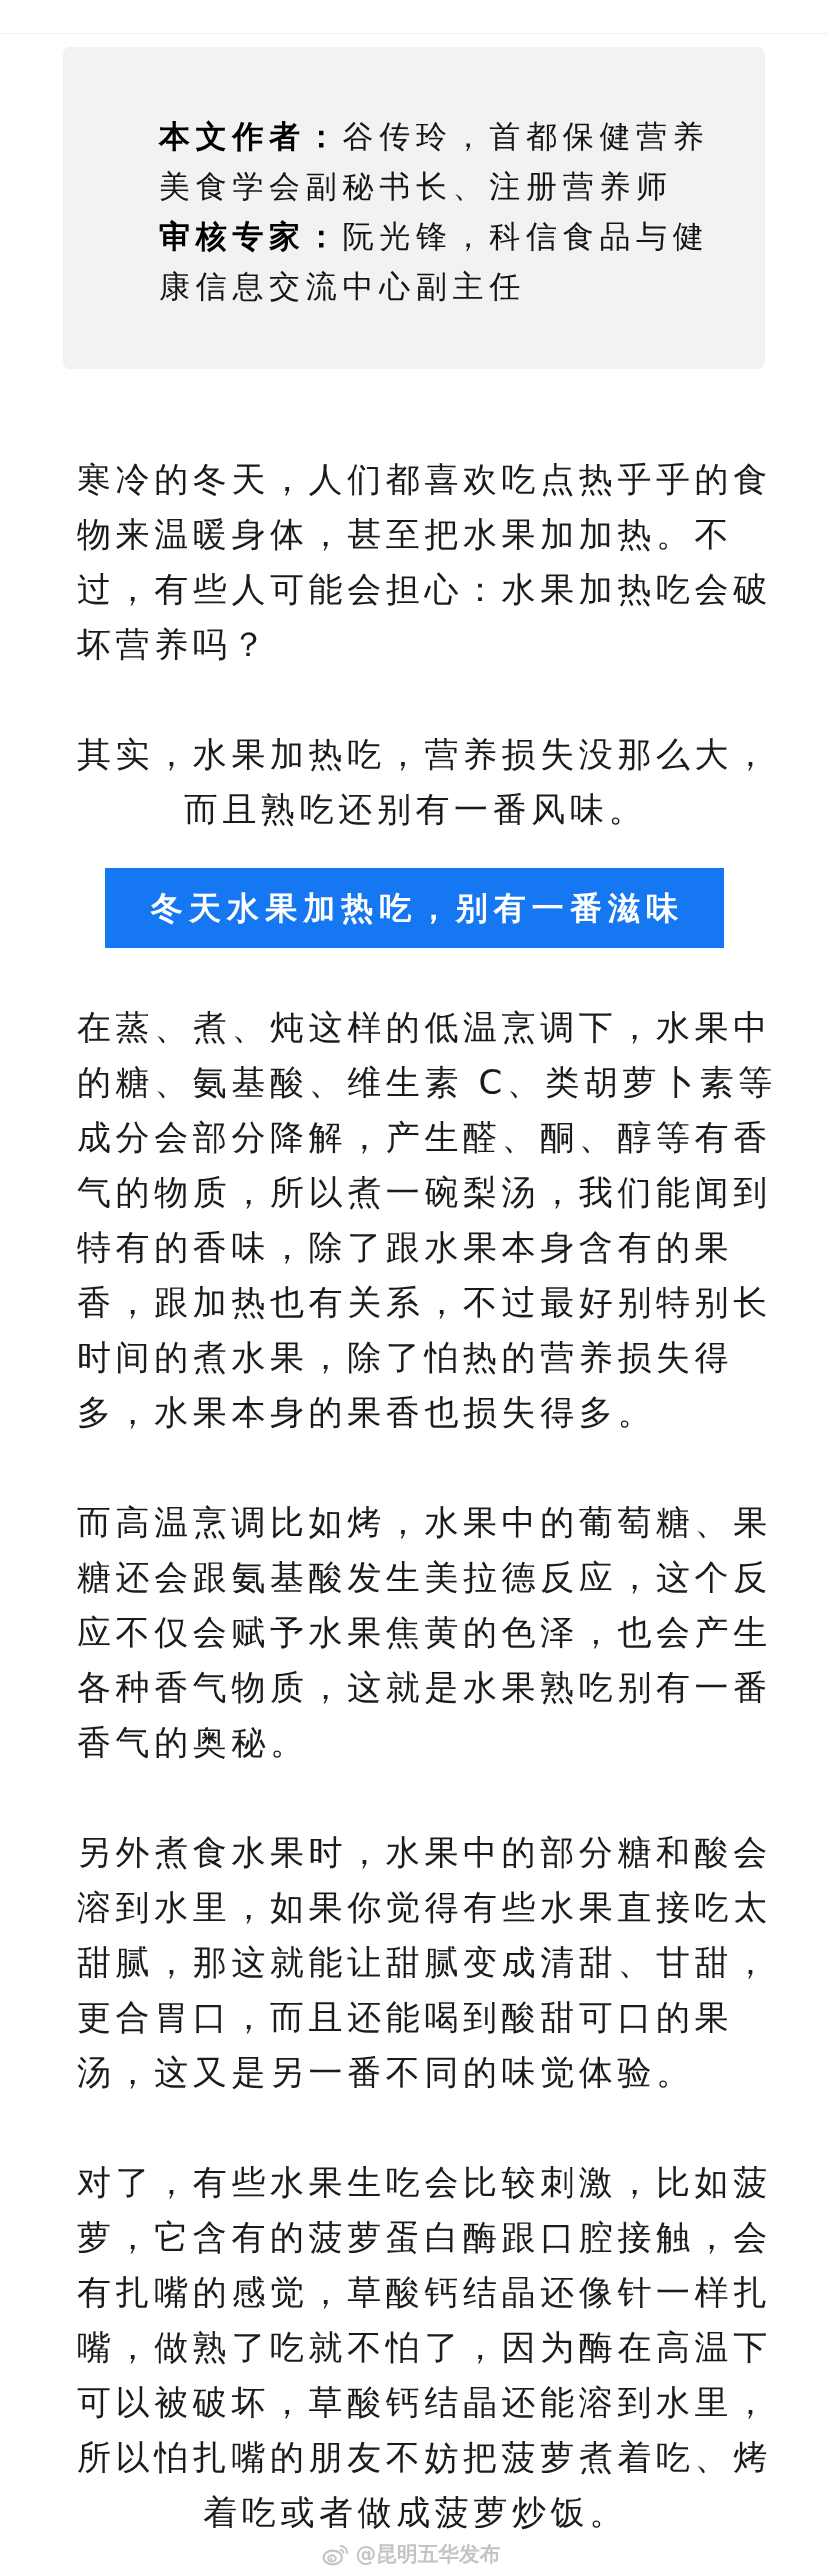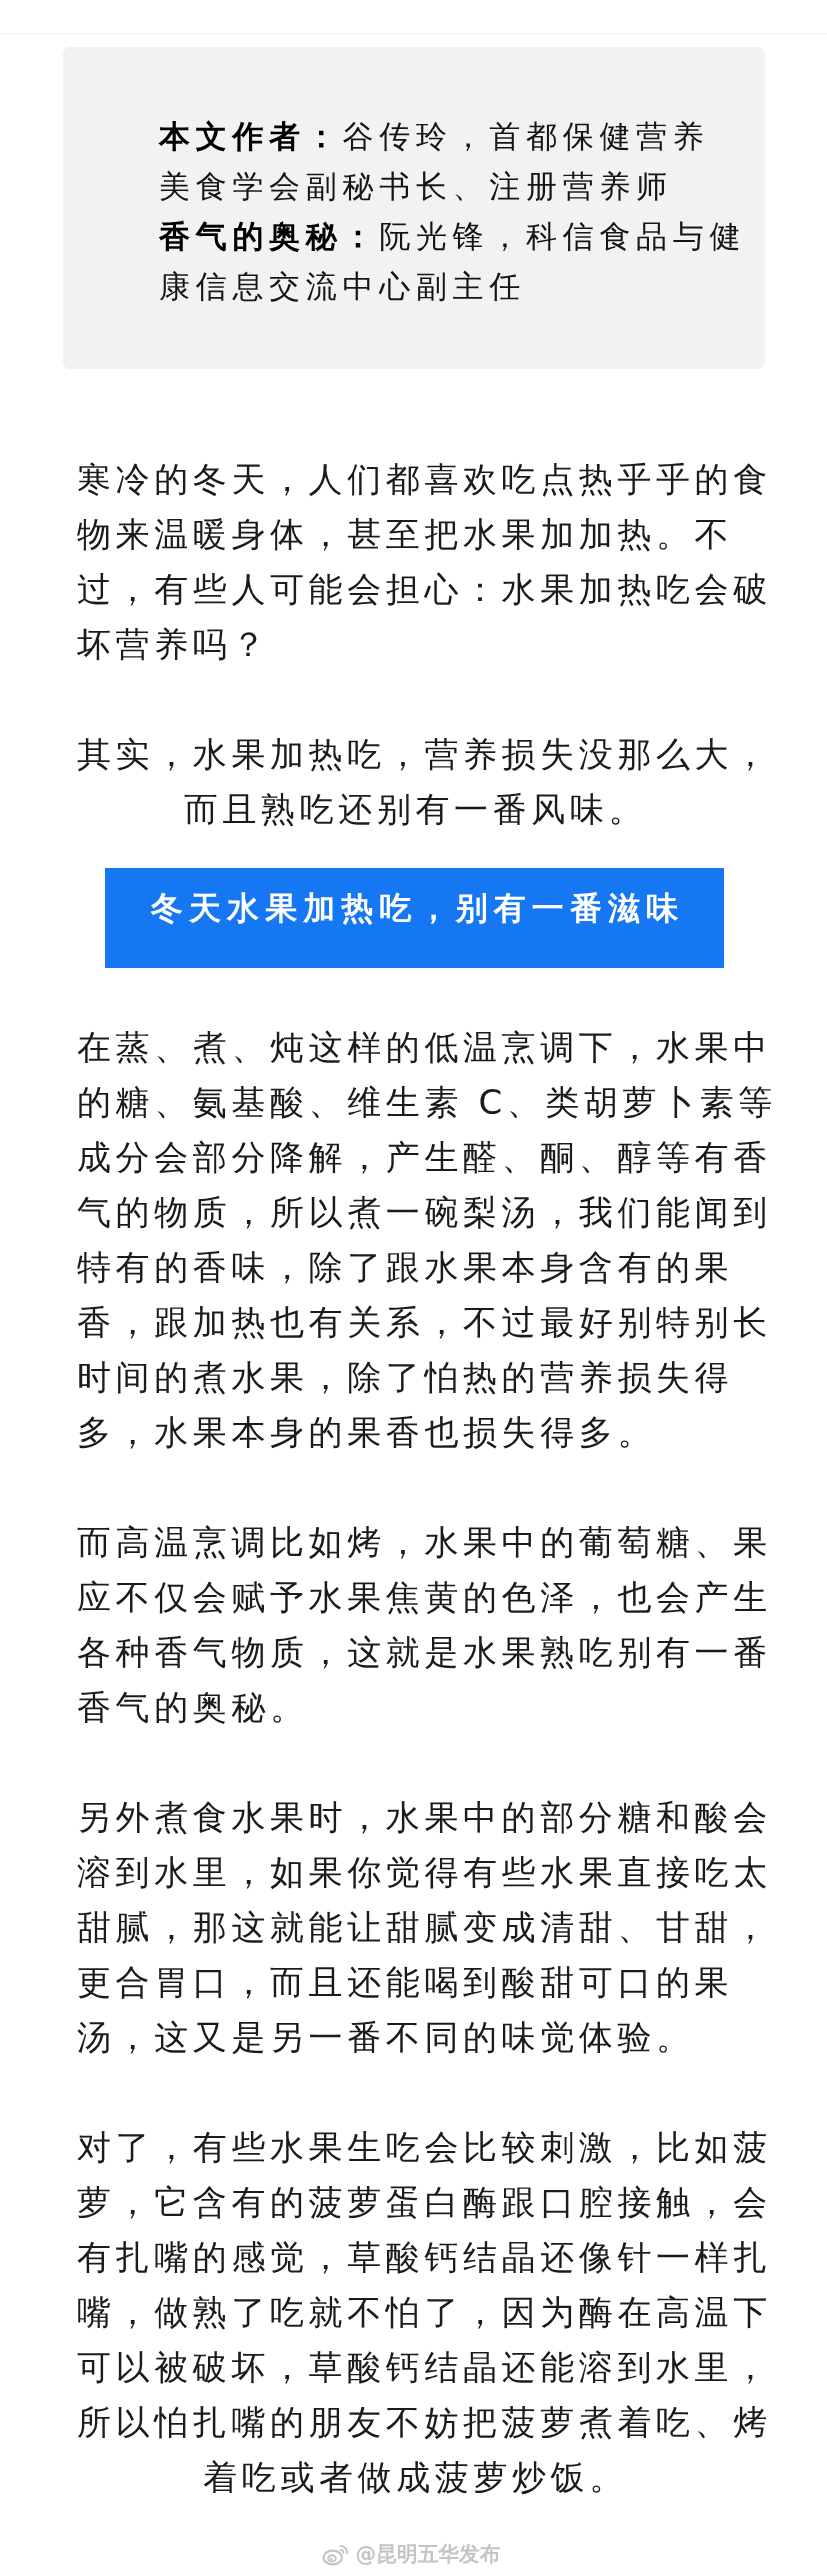--- a/index.html
+++ b/index.html
@@ -28,21 +28,21 @@
     .article {
       position: absolute; left: 77px; top: 452px; width: 677px;
     }
     .para { margin: 0 0 55px 0; }
     .para.tight { margin-bottom: 0; text-align: center; }
     .line {
       height: 55px; line-height: 55px; font-size: 34px; letter-spacing: 4.6px;
       white-space: nowrap; color: #1b1b1b;
     }
     .section-heading {
-      margin: 31px 0 52px 28px; width: 619px; height: 100px;
+      margin: 31px 0 52px 28px; width: 619px; height: 80px;
       background: #1677f2; color: #ffffff; font-weight: bold;
       font-size: 32px; letter-spacing: 6.1px; line-height: 80px;
       text-align: center; padding-left: 6.1px; box-sizing: border-box;
       white-space: nowrap;
     }
     .watermark {
       position: absolute; left: 322px; top: 2542px; height: 24.5px;
       display: flex; align-items: center; gap: 6px;
     }
     .watermark .wb-icon { width: 27.6px; height: 23px; }
@@ -59,21 +59,21 @@
 
 <div class="info-card">
   <div class="card-lines">
     <div class="card-line">
       <span class="label">本文作者：</span><span>谷传玲，首都保健营养</span>
     </div>
     <div class="card-line">
       <span>美食学会副秘书长、注册营养师</span>
     </div>
     <div class="card-line">
-      <span class="label">香气的奥秘：</span><span>阮光锋，科信食品与健</span>
+      <span class="label">审核专家：</span><span>阮光锋，科信食品与健</span>
     </div>
     <div class="card-line">
       <span>康信息交流中心副主任</span>
     </div>
   </div>
 </div>
 
 <div class="article">
 
   <div class="para">
@@ -96,20 +96,21 @@
     <div class="line">成分会部分降解，产生醛、酮、醇等有香</div>
     <div class="line">气的物质，所以煮一碗梨汤，我们能闻到</div>
     <div class="line">特有的香味，除了跟水果本身含有的果</div>
     <div class="line">香，跟加热也有关系，不过最好别特别长</div>
     <div class="line">时间的煮水果，除了怕热的营养损失得</div>
     <div class="line">多，水果本身的果香也损失得多。</div>
   </div>
 
   <div class="para">
     <div class="line">而高温烹调比如烤，水果中的葡萄糖、果</div>
+    <div class="line">糖还会跟氨基酸发生美拉德反应，这个反</div>
     <div class="line">应不仅会赋予水果焦黄的色泽，也会产生</div>
     <div class="line">各种香气物质，这就是水果熟吃别有一番</div>
     <div class="line">香气的奥秘。</div>
   </div>
 
   <div class="para">
     <div class="line">另外煮食水果时，水果中的部分糖和酸会</div>
     <div class="line">溶到水里，如果你觉得有些水果直接吃太</div>
     <div class="line">甜腻，那这就能让甜腻变成清甜、甘甜，</div>
     <div class="line">更合胃口，而且还能喝到酸甜可口的果</div>

